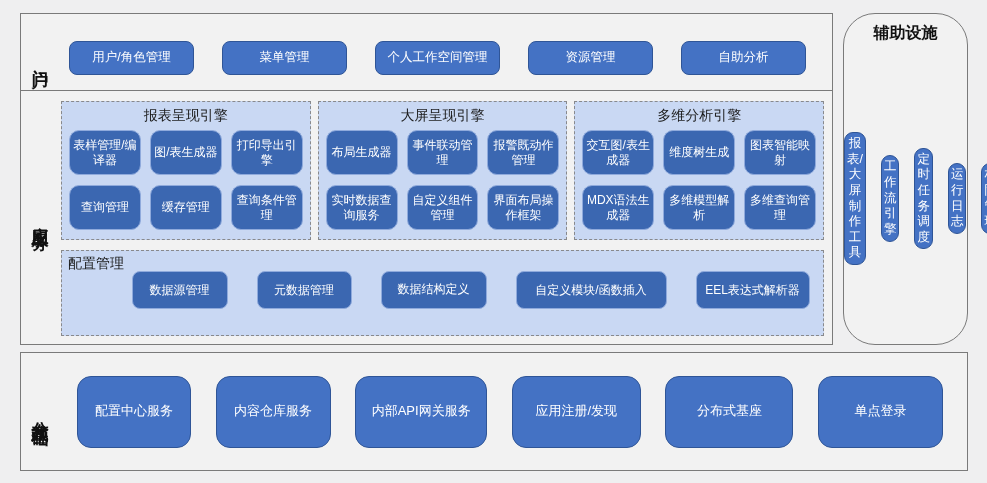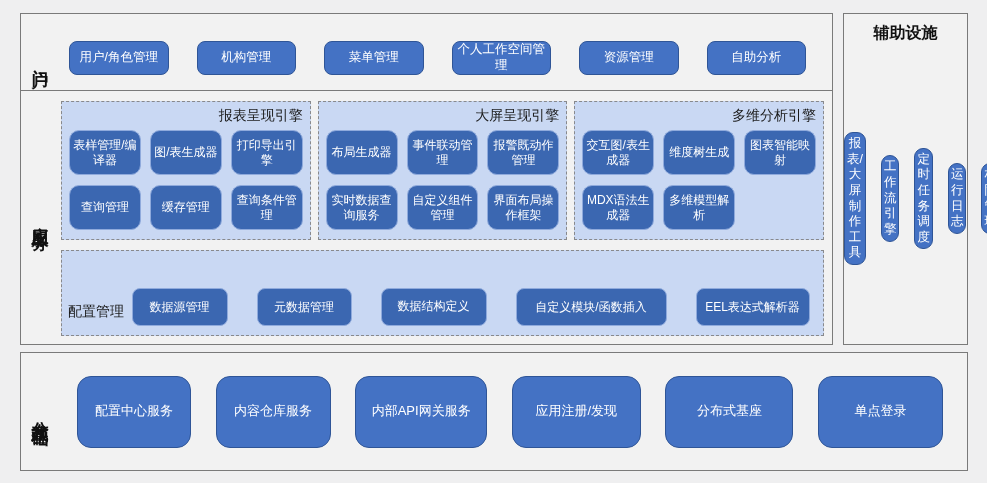--- a/index.html
+++ b/index.html
@@ -54,21 +54,20 @@
   .app{left:20px;top:90px;width:813px;height:255px;}
   .app-content{
     flex:1;display:flex;flex-direction:column;
     padding:10px 8px 8px 2px;box-sizing:border-box;gap:10px;
   }
   .engines-row{display:flex;gap:7px;flex:1;}
   .dashed-box{
     background:#c9d8f3;
     border:1.6px dashed #88898c;
     box-sizing:border-box;
-    align-items:flex-end;
   }
   .engine{
     flex:1;display:flex;flex-direction:column;
     padding:3px 7px 9px 7px;
   }
   .engine-title{
     text-align:center;
     font-size:14px;color:#1a1a1a;
     padding:2px 0 5px 0;
     font-weight:500;
@@ -102,21 +101,21 @@
     padding:1px 0 5px 0;font-weight:500;
   }
   .config-row{
     flex:1;display:flex;align-items:center;justify-content:center;gap:29px;
   }
   .config-row .node{height:38px;border-radius:8px;}
   .cw0{width:96px;}.cw1{width:95px;}.cw2{width:106px;font-family:Liberation Mono, monospace;}.cw3{width:151px;}.cw4{width:114px;}
   
   .aux{
     left:843px;top:13px;width:125px;height:332px;
-    flex-direction:column;align-items:center;
+    flex-direction:column;align-items:center;border-radius:32px;
   }
   .aux-title{
     font-weight:bold;font-size:16px;color:#111;
     padding:9px 0 6px 0;text-align:center;
   }
   .aux-col{
     flex:1;display:flex;flex-direction:row;align-items:center;
     gap:15px;padding-top:3px;width:100%;
   }
   .aux .btn{
@@ -136,21 +135,20 @@
 </style>
 </head>
 <body>
 
 <div class="canvas">
 
   <div class="section portal">
     <div class="vlabel">门户</div>
     <div class="btn-row">
       <div class="btn">用户/角色管理</div>
-      <div class="btn">机构管理</div>
       <div class="btn">菜单管理</div>
       <div class="btn">个人工作空间管理</div>
       <div class="btn">资源管理</div>
       <div class="btn">自助分析</div>
     </div>
   </div>
 
   <div class="section app">
     <div class="vlabel">应用服务</div>
     <div class="app-content">
@@ -181,20 +179,21 @@
         </div>
 
         <div class="dashed-box engine">
           <div class="engine-title">多维分析引擎</div>
           <div class="engine-grid">
             <div class="node">交互图/表生成器</div>
             <div class="node">维度树生成</div>
             <div class="node">图表智能映射</div>
             <div class="node">MDX语法生成器</div>
             <div class="node">多维模型解析</div>
+            <div class="node">多维查询管理</div>
           </div>
         </div>
 
       </div>
 
       <div class="dashed-box config">
         <div class="config-title">配置管理</div>
         <div class="config-row">
           <div class="node cw0">数据源管理</div>
           <div class="node cw1">元数据管理</div>

